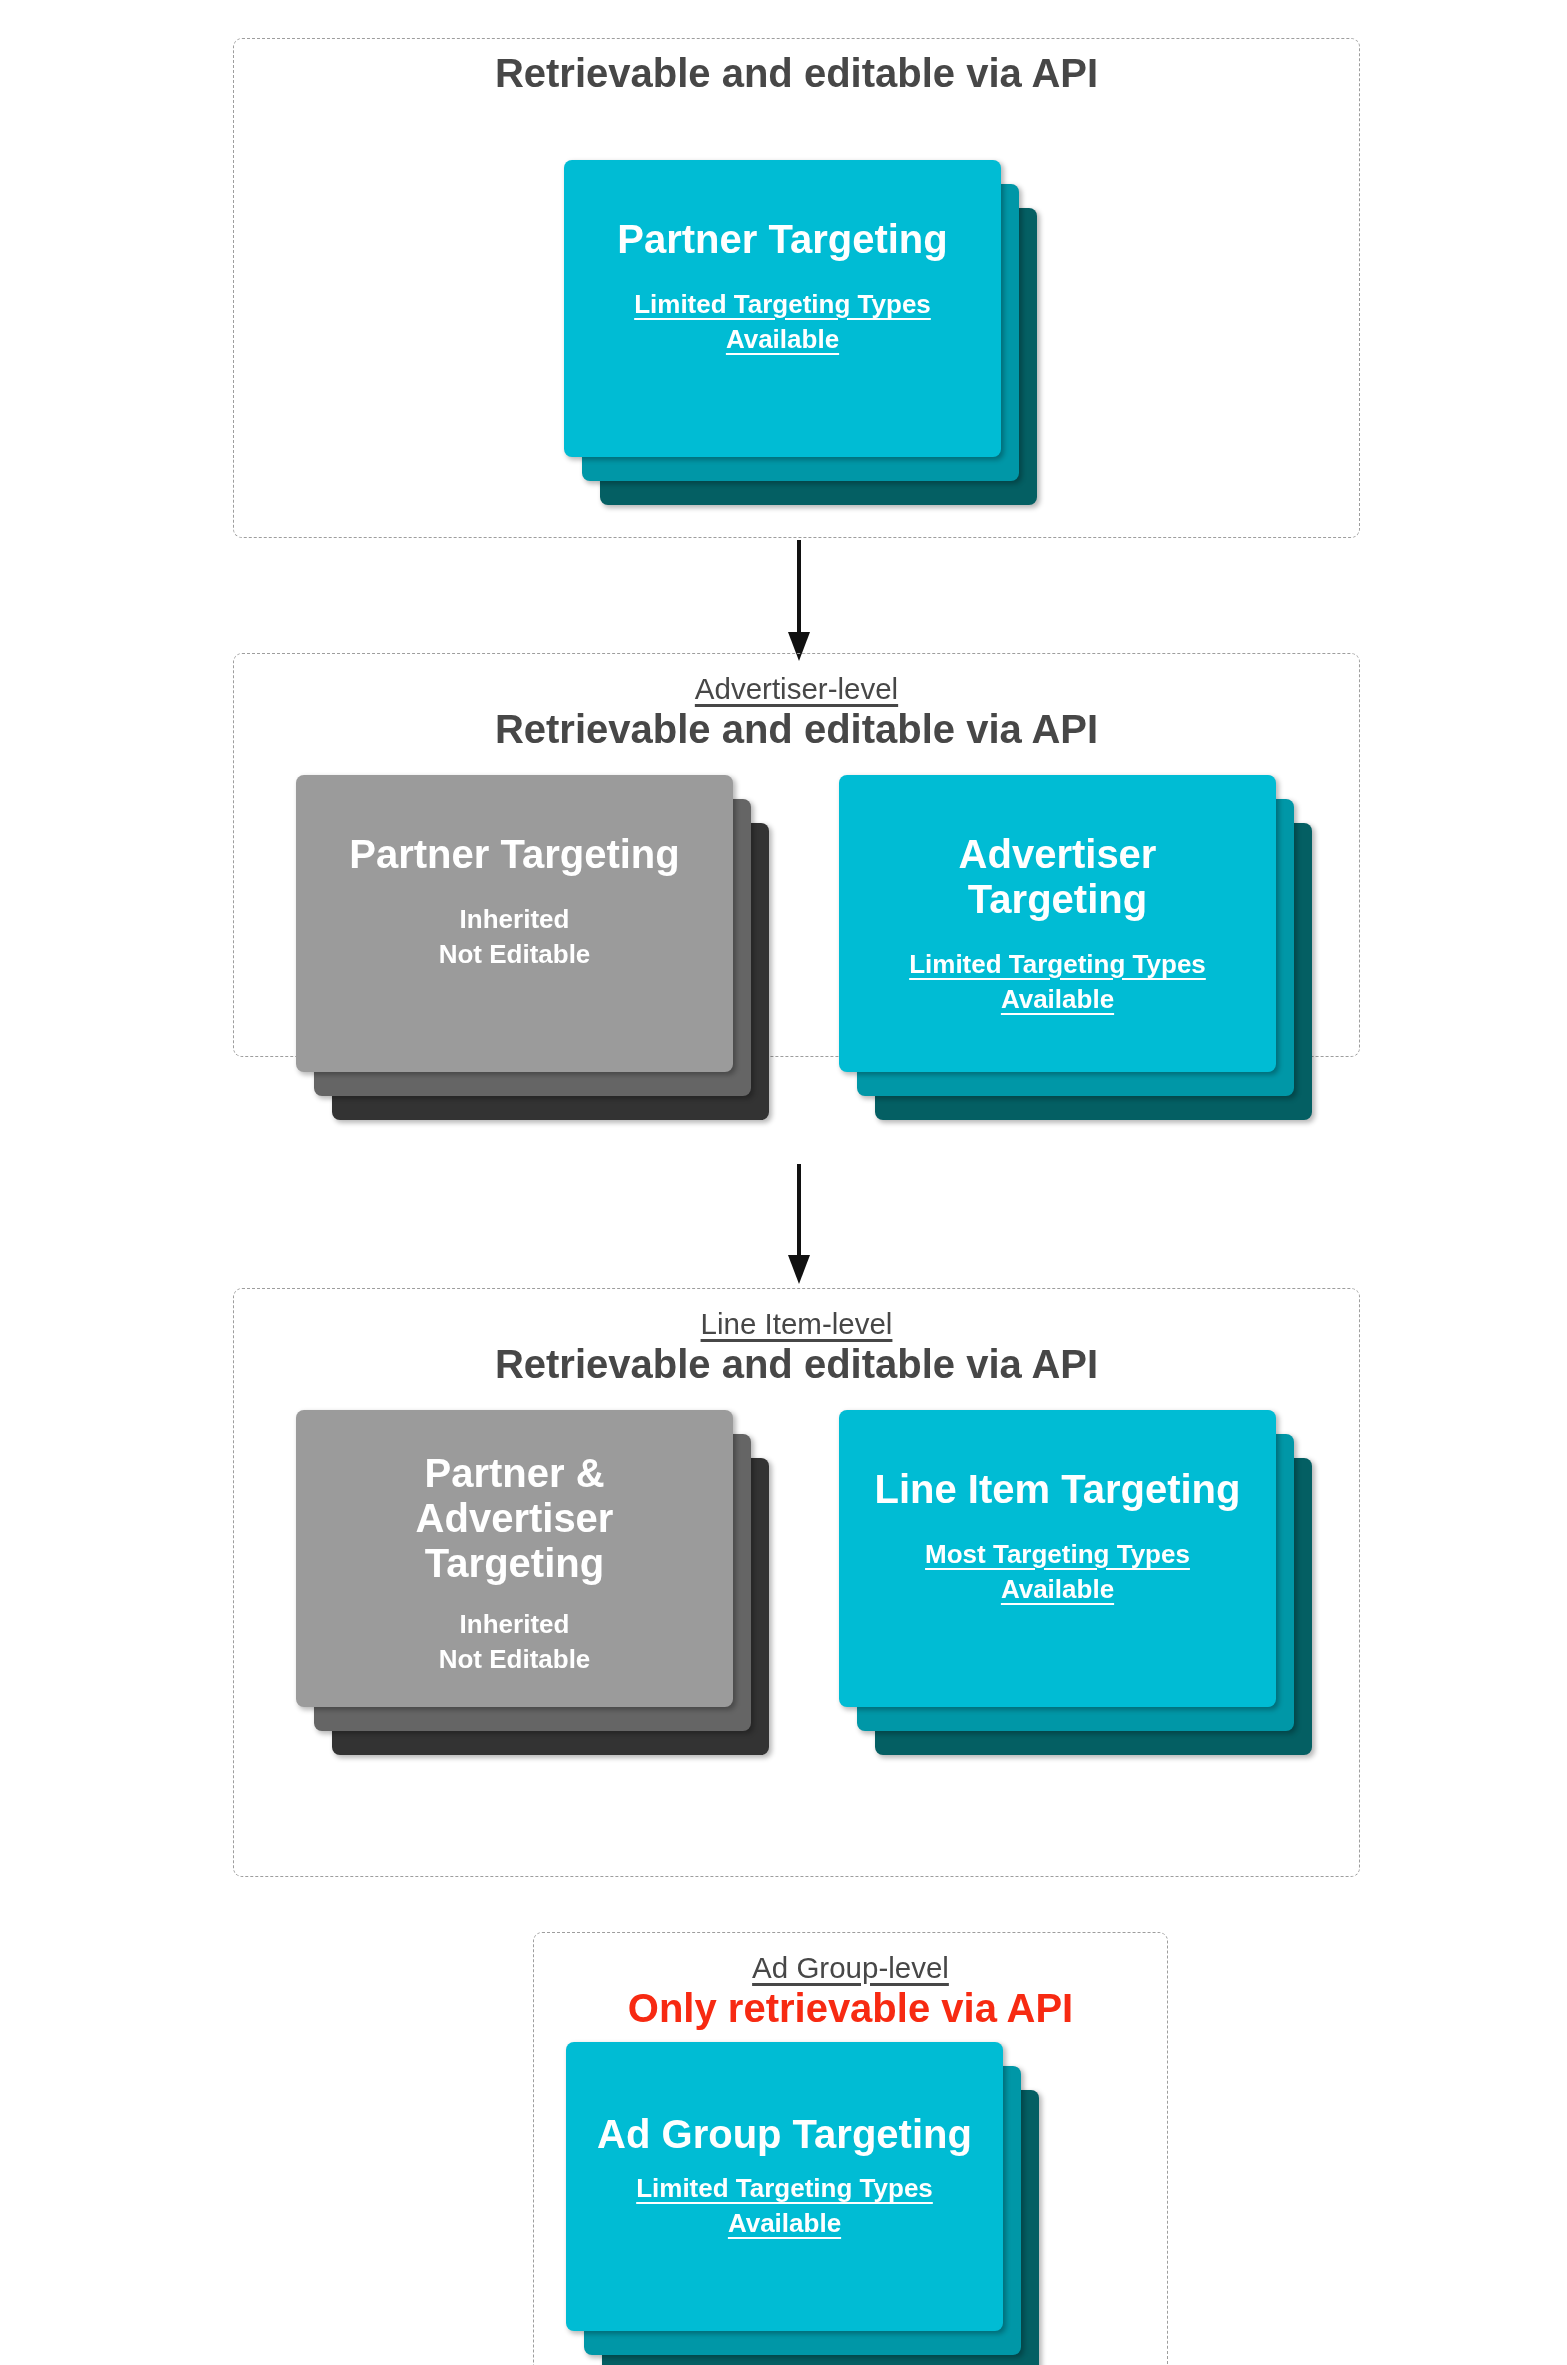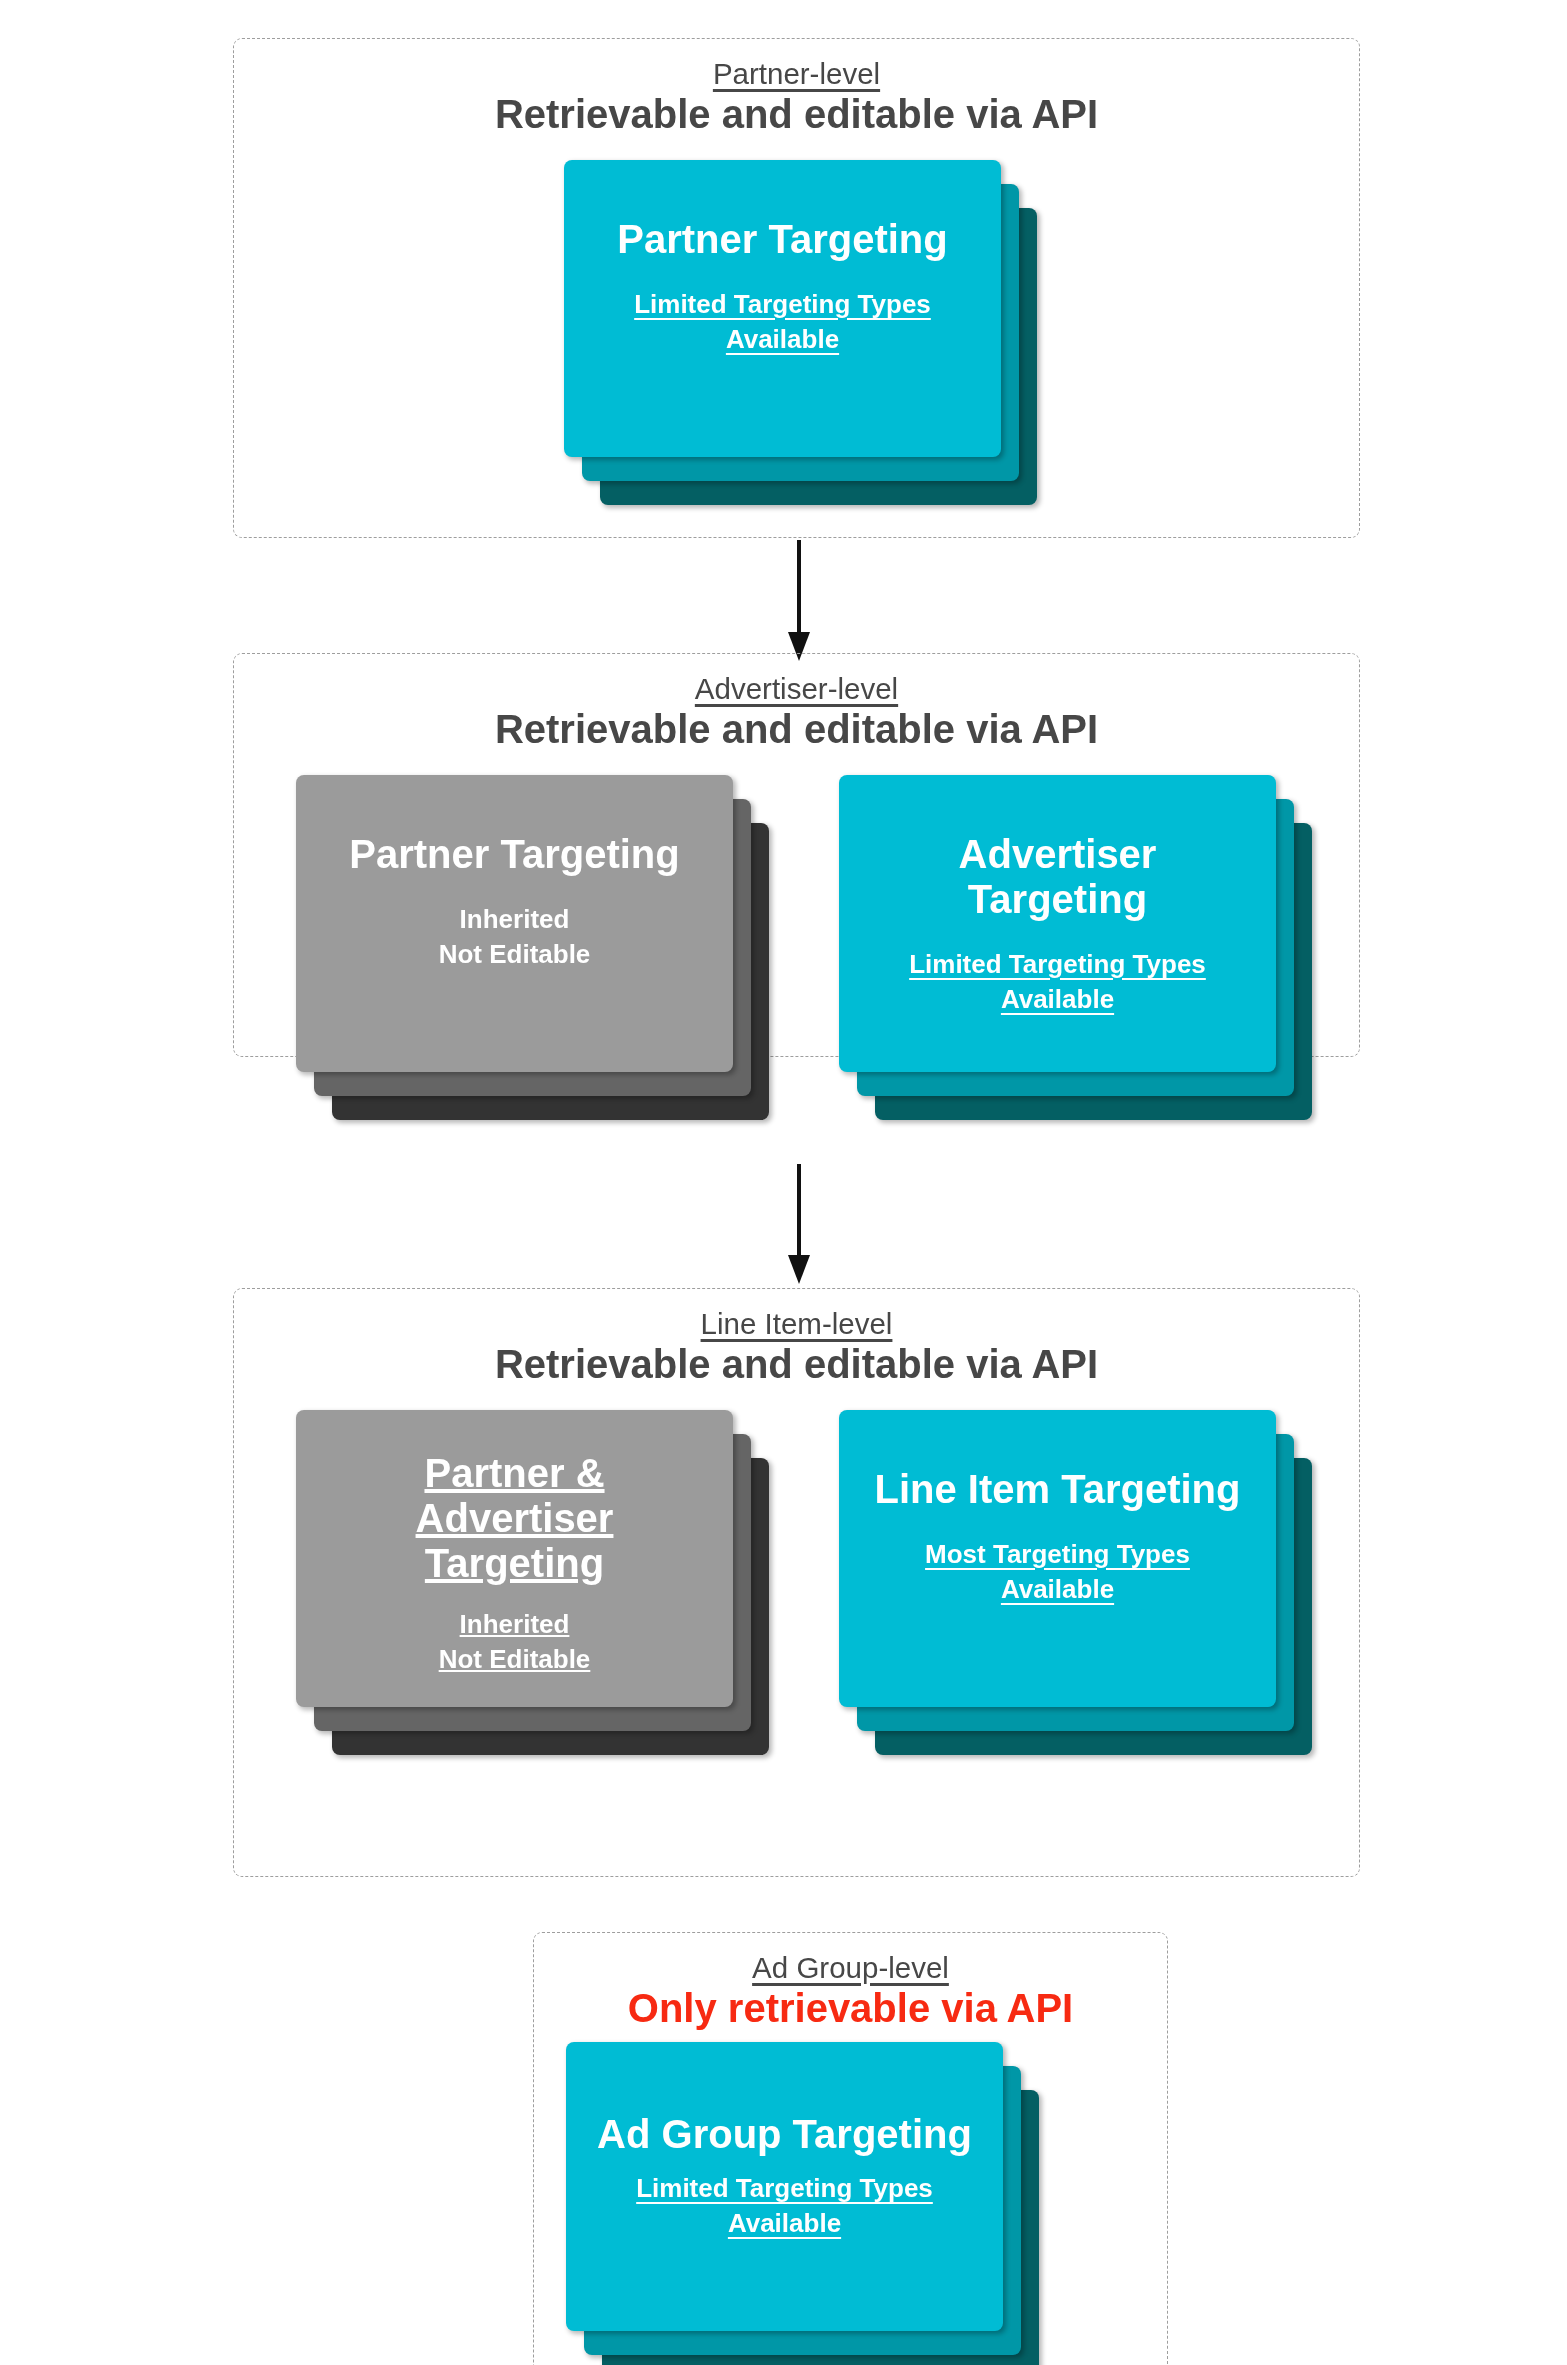--- a/index.html
+++ b/index.html
@@ -55,21 +55,21 @@
   .gray .l2 { background:#656565; }
   .gray .l3 { background:#333333; }
 
   
   .card-content {
     box-sizing:border-box;
     padding:57px 27px 0;
     text-align:center;
     color:#ffffff;
   }
-  .card-content.two-line-title { padding-top:41px;text-decoration:underline; }
+  .card-content.two-line-title { padding-top:41px; }
   .card-content.tight { padding-top:70px; }
   .card-title {
     font-size:40px;
     line-height:45px;
     font-weight:bold;
     margin:0 auto 25px;
     max-width:375px;
   }
   .two-line-title .card-title { margin-bottom:21.4px; }
   .tight .card-title { margin-bottom:14.3px; }
@@ -101,21 +101,20 @@
     border-left:11.6px solid transparent;
     border-right:11.6px solid transparent;
     border-top:29px solid #111111;
   }
 </style>
 </head>
 <body>
 
 <div class="section" style="left:233px; top:38px; width:1127px; height:500px;">
   <div class="section-header">
-    <div class="level-label">Partner-level</div>
     <div class="api-note">Retrievable and editable via API</div>
   </div>
   <div class="stack cyan" style="left:330px; top:121px; width:472px; height:346px;">
     <div class="layer l3"></div>
     <div class="layer l2"></div>
     <div class="layer l1">
       <div class="card-content">
         <div class="card-title">Partner Targeting</div>
         <div class="card-note">Limited Targeting Types Available</div>
       </div>

